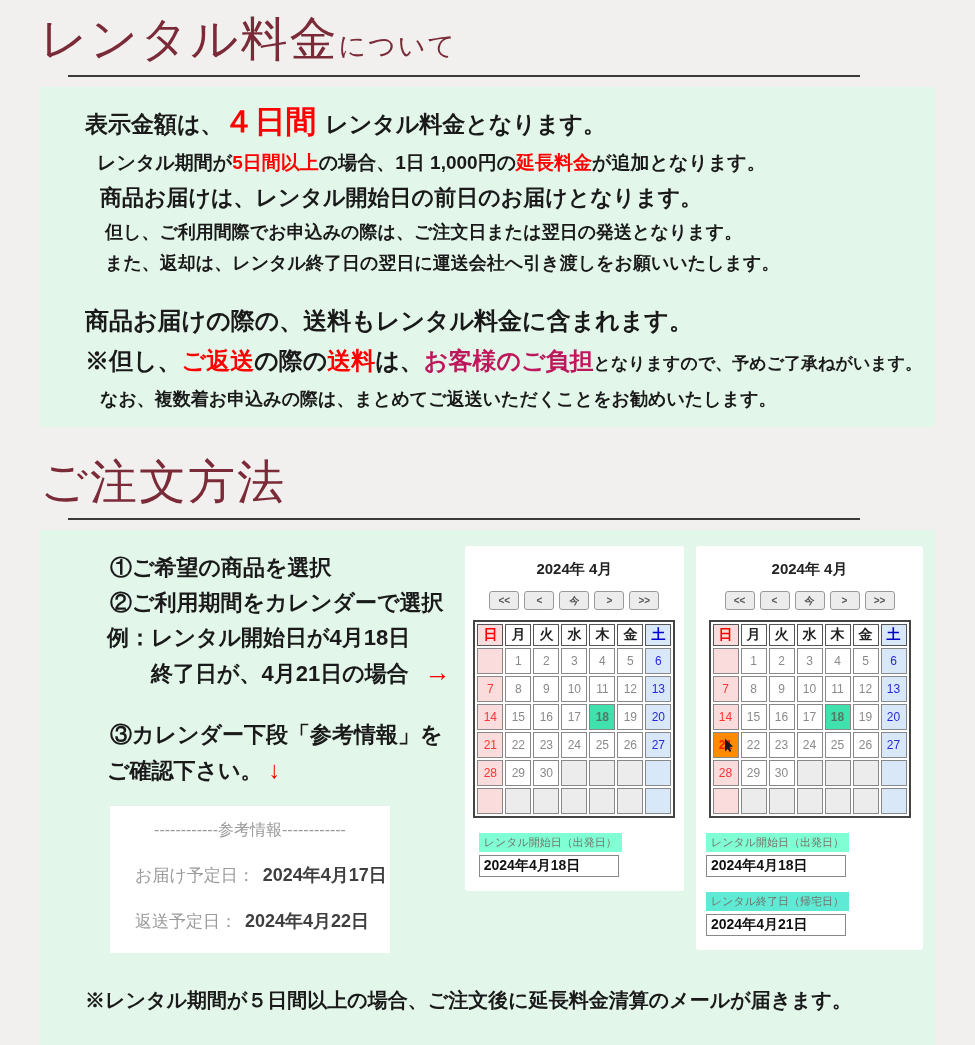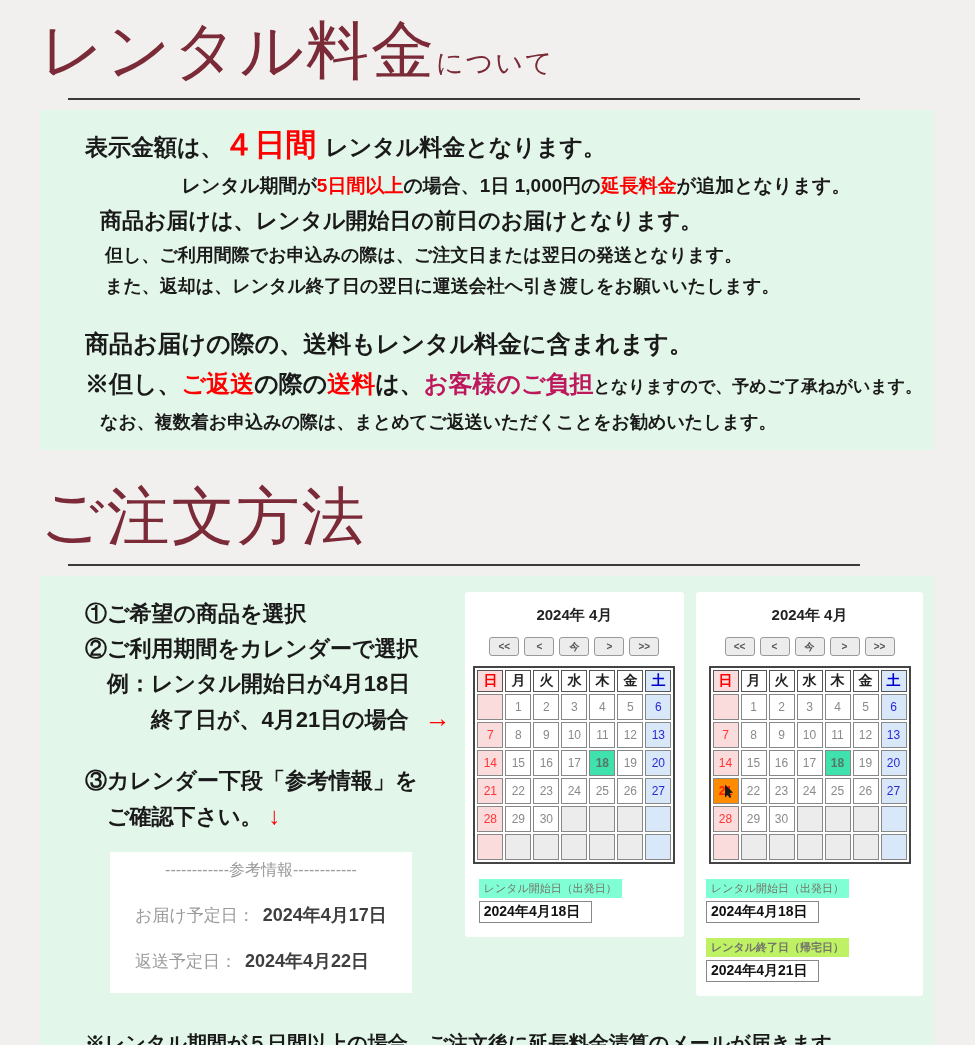--- a/index.html
+++ b/index.html
@@ -1,48 +1,48 @@
 <!DOCTYPE html>
 <html><head>
 <meta charset="utf-8">
 <style>
   * { margin:0; padding:0; box-sizing:border-box; }
   html,body { width:975px; height:1045px; overflow:hidden;
     background:#f1f0ee; font-family:"Liberation Sans", sans-serif; color:#1a1a1a; }
 
   
   .sec-title { margin:8px 0 0 40px; color:#7b2a38; font-weight:400; letter-spacing:2px; }
-  .sec-title .big { font-size:63px; }
+  .sec-title .big { font-size:47px; }
   .sec-title .small { font-size:27px; }
   .rule { height:2px; background:#3b3b3b; width:792px; margin:4px 0 0 68px; }
 
   
   .green-box { background:#e3f6ea; border-radius:0; margin:10px 0 0 40px; width:895px; }
   .green-box.first { padding:14px 0 16px 45px; }
   .green-box.second { padding:14px 0 22px 0; min-height:600px; }
 
   
   .l1 { font-size:23px; font-weight:bold; }
   .l1 .accent-big { font-size:31px; }
   .sub { font-size:19px; font-weight:bold; margin-top:7px; }
-  .ind-30 { margin-left:12px;text-align:center; }
+  .ind-30 { margin-left:12px; }
   .ind-20 { margin-left:20px; }
   .ind-15 { margin-left:15px; }
   .shipping-head { font-size:24px; font-weight:bold; margin-top:30px; }
   .shipping-note { font-size:24px; font-weight:bold; margin-top:8px; }
   .shipping-small { font-size:18px; font-weight:bold; margin-top:10px; margin-left:15px; }
 
   
   .order-row { display:flex; align-items:flex-start; padding:2px 12px 0 20px; }
   .steps-col { width:398px; padding-left:25px; padding-top:4px; }
-  .step-line { font-size:22px; font-weight:600; line-height:35px; white-space:nowrap; }
+  .step-line { font-size:22px; font-weight:600; line-height:35px; white-space:nowrap;margin-left:25px; }
   .group2 { margin-top:26px; }
 
   
-  .ref-box { background:#ffffff; width:302px; margin:18px 0 0 25px; padding:8px 0 20px 0; }
+  .ref-box { background:#ffffff; width:280px; margin:18px 0 0 25px; padding:14px 0 20px 0; }
   .ref-header { text-align:center; color:#9a9a9a; font-size:16px; }
   .ref-row { margin:22px 0 0 25px; font-size:17px; }
   .ref-label { color:#9a9a9a; }
   .ref-value { color:#3f3f3f; font-weight:bold; margin-left:8px; font-size:18px; }
   .ref-row.strong .ref-label { color:#555; font-weight:bold; }
   .ref-row.strong .ref-value { color:#111; }
 
   
   .cal-panel { background:#ffffff; border-radius:3px; padding:10px 0 14px 0; }
   .cal-panel.c1 { width:226px; margin-left:14px; }
@@ -65,21 +65,21 @@
   .cal-table th.sat { color:#0000cc; }
   .cal-table td.empty-mid { background:#ececec; }
   .cursor-glyph { position:absolute; right:3px; top:5px; width:10px; height:14px; background:#1a1a1a;
      clip-path:polygon(0 0, 0 100%, 32% 78%, 52% 100%, 68% 92%, 50% 66%, 85% 60%); }
 
   .cal-fields { margin-top:14px; }
   .c1 .cal-fields { margin-left:14px; }
   .c2 .cal-fields { margin-left:10px; }
   .field-block { margin-top:14px; }
   .field-label { display:inline-block; font-size:11px; color:#74746a; padding:2px 5px; }
-  .field-input { display:block; margin-top:3px; width:113px; height:22px;
+  .field-input { display:block; margin-top:3px; width:140px; height:22px;
      border:1px solid #888; background:#fff; font-size:14px; font-weight:bold;
      font-family:"Liberation Sans", sans-serif; padding:1px 4px; color:#111; }
 
   
   .note-ext { font-size:20px; font-weight:bold; margin:34px 0 0 45px; }
   .arrow-right { color:#ff0000; font-weight:bold; font-size:26px; margin-left:16px; }
   .arrow-down { color:#ff0000; font-weight:bold; font-size:24px; margin-left:6px; }
 </style>
 </head>
 <body>
@@ -277,20 +277,20 @@
               <td class="empty-mid"></td>
               <td class="empty-mid"></td>
               <td class="empty-mid"></td>
               <td class="empty-mid"></td>
               <td class="sat"></td>
             </tr>
           </tbody>
         </table>
         <div class="cal-fields">
           <div class="field-block"><span class="field-label" style="background: rgb(128, 255, 212);">レンタル開始日（出発日）</span><input class="field-input" type="text" readonly="" value="2024年4月18日" style=""></div>
-          <div class="field-block"><span class="field-label" style="background: #bef264; font-weight: bold;">レンタル終了日（帰宅日）</span><input class="field-input" type="text" readonly="" value="2024年4月21日" style=""></div>
+          <div class="field-block"><span class="field-label" style="background: #5eead4;">レンタル終了日（帰宅日）</span><input class="field-input" type="text" readonly="" value="2024年4月21日" style=""></div>
         </div>
       </div>
   </div>
 
   <div class="note-ext">※レンタル期間が５日間以上の場合、ご注文後に延長料金清算のメールが届きます。</div>
 
 </div>
 
 </body></html>

